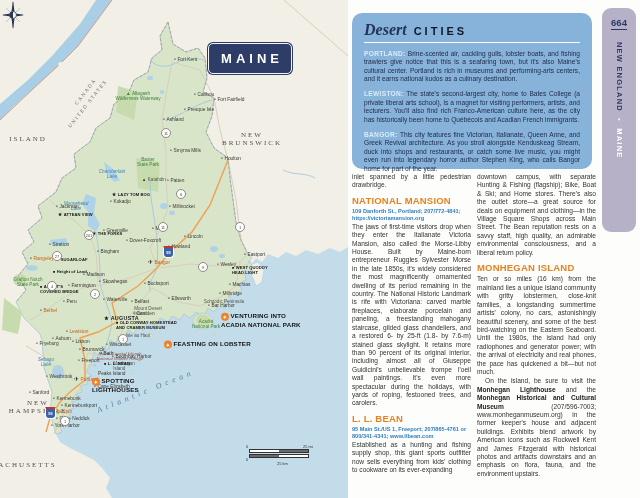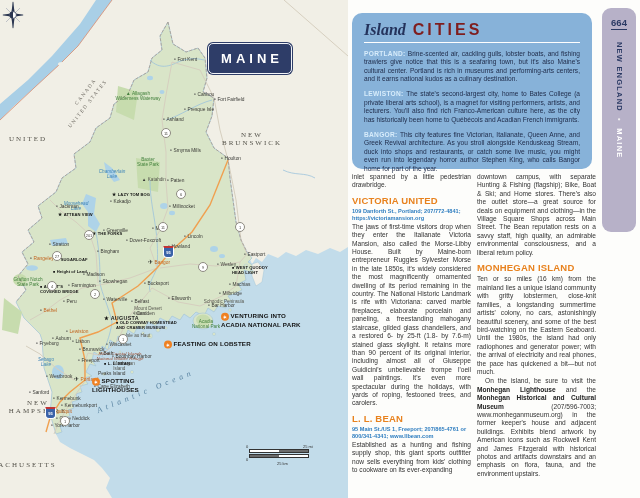--- a/index.html
+++ b/index.html
@@ -48,21 +48,21 @@
   .sb-bar .half{position:absolute;left:50%;top:0;width:50%;height:100%;background:#6b6b6b;}
   .sb-z{position:absolute;left:3px;top:0;}
   .sb-u{position:absolute;left:60px;top:0;white-space:nowrap;}
   .sb-u2{position:absolute;left:34px;top:8px;white-space:nowrap;}
   
   #cities-box{position:absolute;left:352px;top:13px;width:240px;height:156px;background:#87b2d9;
           border-radius:10px;padding:8px 12px 6px;box-sizing:border-box;}
   #cities-title{display:flex;align-items:baseline;border-bottom:1px solid #fff;padding-bottom:3px;margin-bottom:4px;}
   #cities-title .script{font-family:"Liberation Serif",serif;font-style:italic;font-weight:bold;
           font-size:16px;color:#24335c;}
-  #cities-title .caps{font-size:16px;font-weight:bold;color:#7f1d1d;letter-spacing:3px;margin-left:7px;}
+  #cities-title .caps{font-size:11px;font-weight:bold;color:#0f172a;letter-spacing:3px;margin-left:7px;}
   .cb-entry{font-size:6.6px;line-height:8.5px;color:#1e2a48;text-align:justify;margin-bottom:3px;}
   .cb-lead{font-weight:bold;color:#d7ecfb;letter-spacing:.3px;}
   
   #side-tab{position:absolute;right:4px;top:8px;width:34px;height:224px;background:#b7b1c8;
           border-radius:9px;display:flex;flex-direction:column;align-items:center;}
   #tab-pagenum{margin-top:9px;font-size:9.5px;font-weight:bold;color:#2b3a64;
           border-bottom:1.2px solid #2b3a64;padding-bottom:1px;}
   #tab-text{margin-top:12px;writing-mode:vertical-rl;font-size:7.5px;font-weight:bold;letter-spacing:1.2px;}
   #tab-text .reg{color:#2b3a64;}
   #tab-text .dot{color:#efefef;margin:3px 0;}
@@ -157,21 +157,21 @@
         <circle cx="246" cy="266" r="2"></circle>
           <circle cx="252" cy="272" r="1.8"></circle>
         <circle cx="96" cy="380" r="1.2"></circle>
           <circle cx="104" cy="374" r="1.5"></circle>
         <circle cx="166" cy="328" r="1.3"></circle>
           <circle cx="214" cy="334" r="1.6"></circle>
       </g>
     </svg>
 
     <div id="map-labels">
-        <div class="ml region" style="left: 28px; top: 140px; transform: translate(-50%, -50%);"><span>UNITED</span></div>
+        <div class="ml region" style="left: 28px; top: 140px; transform: translate(-50%, -50%);"><span>ISLAND</span></div>
         <div class="ml region" style="left: 252px; top: 140px; transform: translate(-50%, -50%);"><span>NEW
 BRUNSWICK</span></div>
         <div class="ml region" style="left: 38px; top: 408px; transform: translate(-50%, -50%);"><span>NEW
 HAMPSHIRE</span></div>
         <div class="ml region" style="left: 14px; top: 466px; transform: translate(-50%, -50%);"><span>MASSACHUSETTS</span></div>
         <div class="ml border" style="left: 86px; top: 92px; transform: translate(-50%, -50%) rotate(-52deg);"><span>CANADA</span></div>
         <div class="ml border" style="left: 88px; top: 104px; transform: translate(-50%, -50%) rotate(-52deg);"><span>UNITED STATES</span></div>
         <div class="ml ocean" style="left: 146px; top: 392px; transform: translate(-50%, -50%) rotate(-22deg);"><span>Atlantic Ocean</span></div>
         <div class="ml water" style="left: 112px; top: 174px; transform: translate(-50%, -50%);"><span>Chamberlain
 Lake</span></div>
@@ -311,40 +311,40 @@
             <div class="half" style="left:0;"></div>
           </div>
         <span class="sb-z" style="top:4px">0</span>
         <span class="sb-u2">25 km</span>
       </div>
     </div>
   </div>
 
   <div id="cities-box">
     <div id="cities-title">
-      <span class="script">Island</span>
+      <span class="script">Desert</span>
       <span class="caps">CITIES</span>
     </div>
     <p class="cb-entry"><span class="cb-lead">PORTLAND:</span><span> Brine-scented air, cackling gulls, lobster boats, and fishing trawlers give notice that this is a seafaring town, but it's also Maine's cultural center. Portland is rich in museums and performing-arts centers, and it earns national kudos as a culinary destination.</span></p>
     <p class="cb-entry"><span class="cb-lead">LEWISTON:</span><span> The state's second-largest city, home to Bates College (a private liberal arts school), is a magnet for visiting performers, artists, and lecturers. You'll also find rich Franco-American culture here, as the city has historically been home to Québécois and Acadian French immigrants.</span></p>
     <p class="cb-entry"><span class="cb-lead">BANGOR:</span><span> This city features fine Victorian, Italianate, Queen Anne, and Greek Revival architecture. As you stroll alongside Kenduskeag Stream, duck into shops and restaurants, or catch some live music, you might even run into legendary horror author Stephen King, who calls Bangor home for part of the year.</span></p>
   </div>
 
   <div id="side-tab">
     <div id="tab-pagenum">664</div>
     <div id="tab-text">
       <span class="reg">NEW ENGLAND</span>
       <span class="dot">•</span>
       <span class="st">MAINE</span>
     </div>
   </div>
 
   <div class="col" id="col-left">
     <p>inlet spanned by a little pedestrian drawbridge.</p>
-    <div class="heading">VICTORIA UNITED</div>
+    <div class="heading">NATIONAL MANSION</div>
     <p class="address"><span>109 Danforth St., Portland; 207/772-4841;</span><br><span>https://victoriamansion.org</span></p>
     <p>The jaws of first-time visitors drop when they enter the Italianate Victoria Mansion, also called the Morse-Libby House. Built by Maine-born entrepreneur Ruggles Sylvester Morse in the late 1850s, it's widely considered the most magnificently ornamented dwelling of its period remaining in the country. The National Historic Landmark is rife with Victoriana: carved marble fireplaces, elaborate porcelain and paneling, a freestanding mahogany staircase, gilded glass chandeliers, and a restored 6- by 25-ft (1.8- by 7.6-m) stained glass skylight. It retains more than 90 percent of its original interior, including almost all of Giuseppe Guidicini's unbelievable trompe l'oeil wall paintings. It's even more spectacular during the holidays, with yards of roping, festooned trees, and carolers.</p>
     <div class="heading">L. L. BEAN</div>
     <p class="address"><span>95 Main St./US 1, Freeport; 207/865-4761 or</span><br><span>800/341-4341; www.llbean.com</span></p>
     <p>Established as a hunting and fishing supply shop, this giant sports outfitter now sells everything from kids' clothing to cookware on its ever-expanding</p>
   </div>
 
   <div class="col" id="col-right">
     <p>downtown campus, with separate Hunting &amp; Fishing (flagship); Bike, Boat &amp; Ski; and Home stores. There's also the outlet store—a great source for deals on equipment and clothing—in the Village Square Shops across Main Street. The Bean reputation rests on a savvy staff, high quality, an admirable environmental consciousness, and a liberal return policy.</p>
     <div class="heading">MONHEGAN ISLAND</div>

